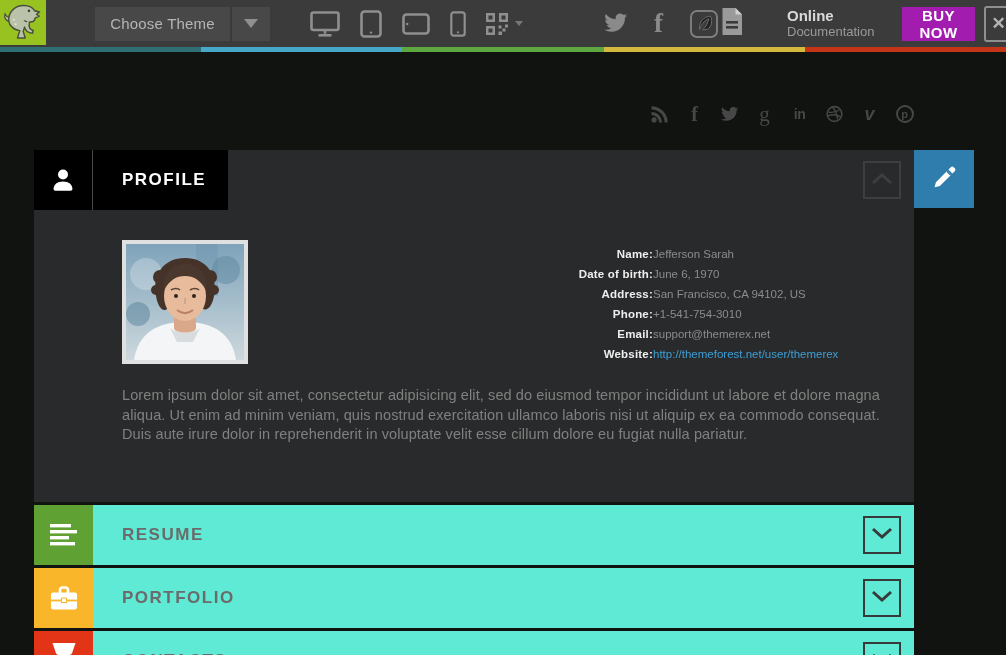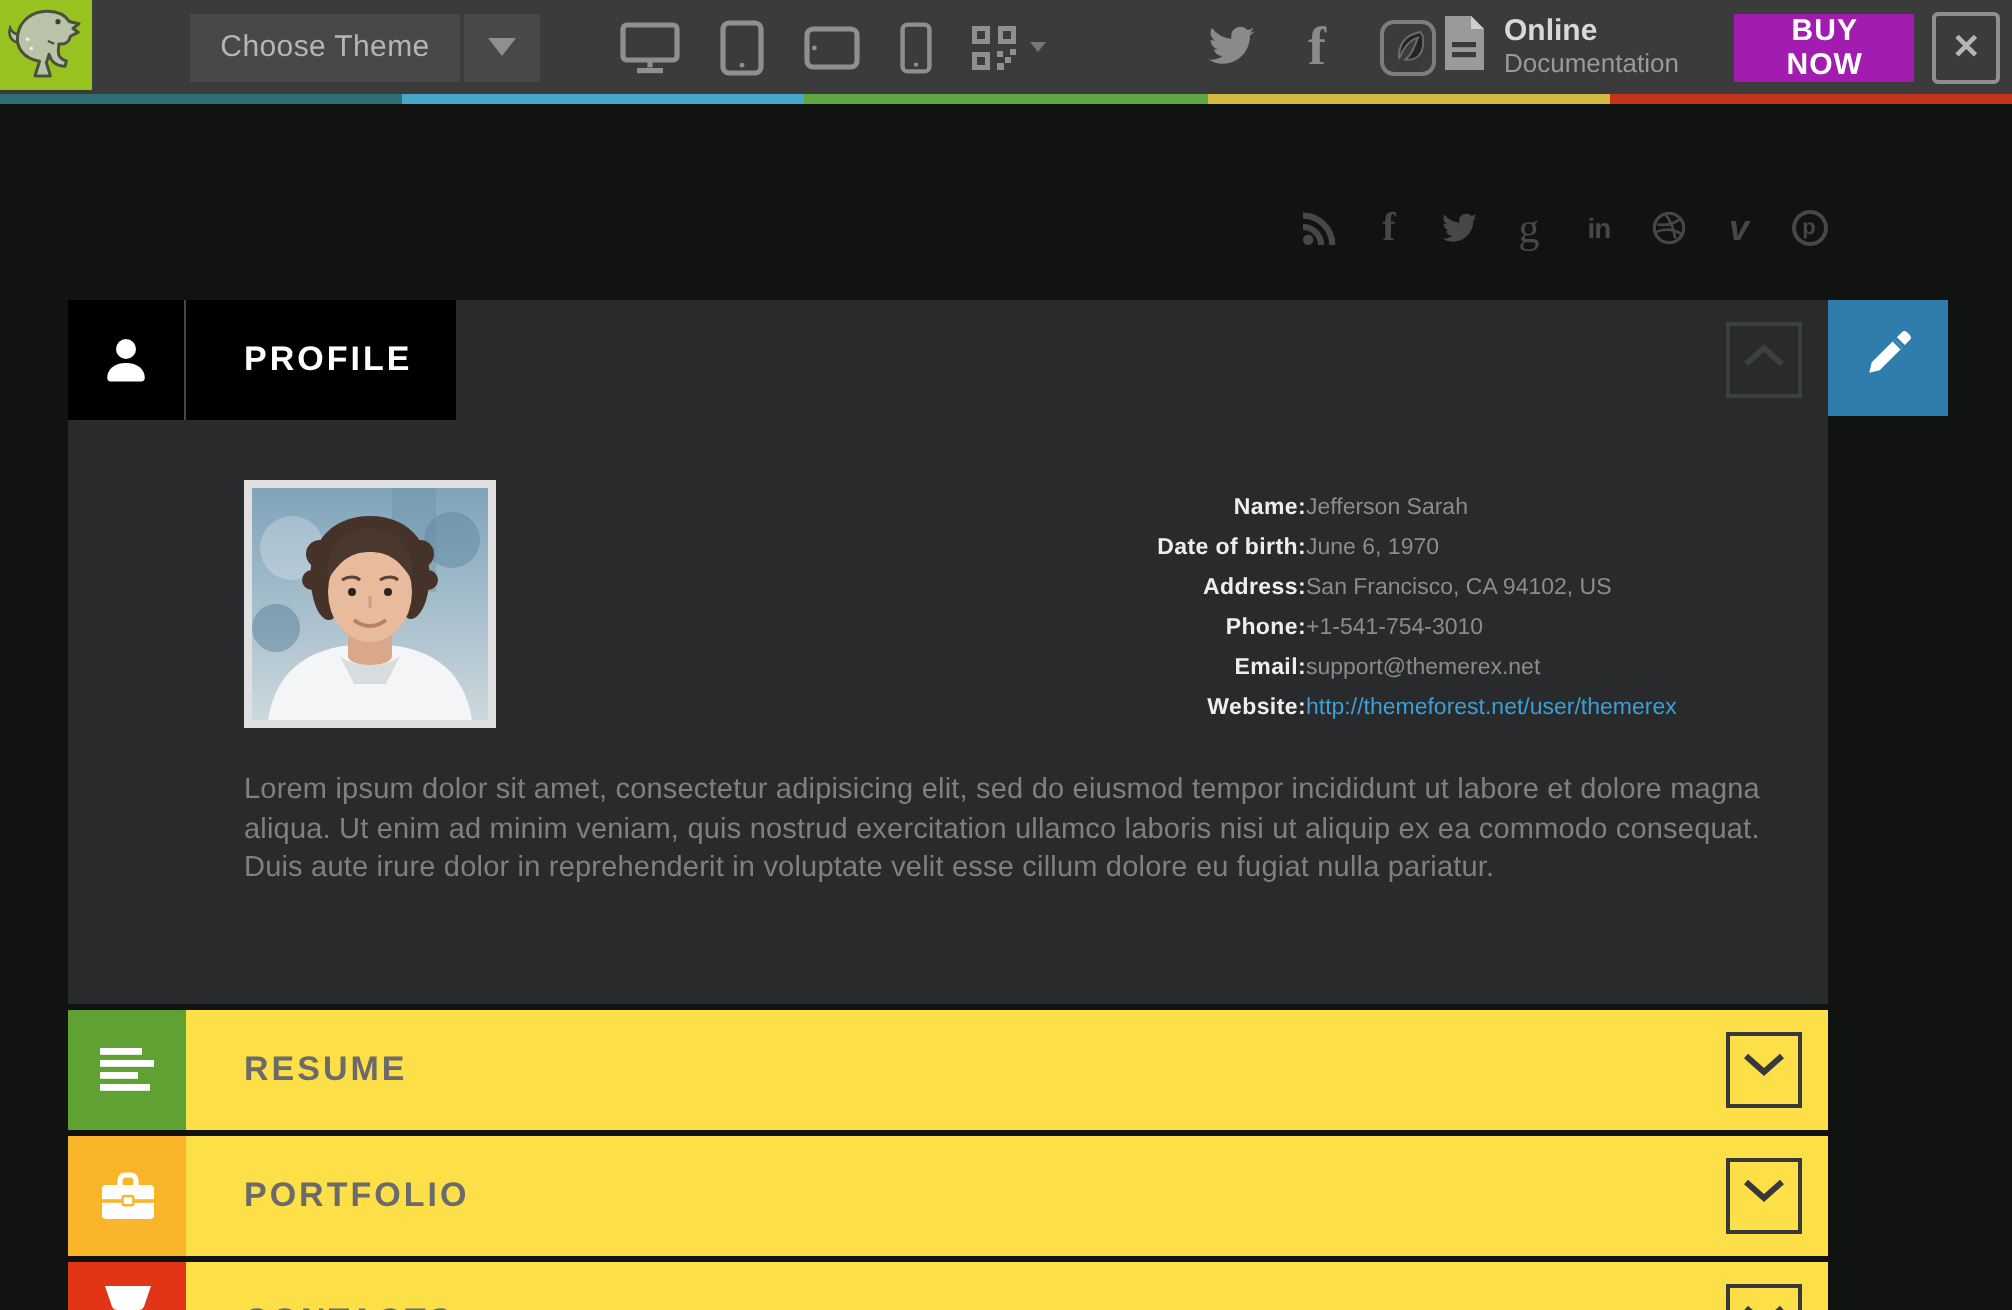--- a/index.html
+++ b/index.html
@@ -37,21 +37,21 @@
   }
   .devices { display:flex; align-items:center; margin-left:20px; color:#8f8f8f; }
   .devices .dev { margin-left:20px; display:flex; align-items:center; cursor:pointer; }
   .qr-caret {
     width:0; height:0; border-left:4px solid transparent; border-right:4px solid transparent;
     border-top:5px solid #777; margin-left:7px; cursor:pointer;
   }
   .tb-social { display:flex; align-items:center; margin-left:54px; color:#8a8a8a; }
   .tb-social .tsi { margin-left:26px; display:flex; align-items:center; cursor:pointer; }
   .fb-letter { font-family:"Liberation Serif", serif; font-weight:bold; font-size:27px; line-height:27px; color:#8a8a8a; }
-  .doc-group { margin-left:auto; display:flex; align-items:center; cursor:pointer; }
+  .doc-group { margin-left:auto; display:flex; align-items:center; cursor:pointer;gap:35px; }
   .doc-text { margin-left:9px; line-height:1.1; }
   .doc-title { font-size:15px; font-weight:bold; color:#d9d9d9; }
   .doc-sub { font-size:13px; color:#9a9a9a; }
   .buy-btn {
     margin-left:28px; height:34px; padding:0 17px; background:#7ca10b; color:#fff;
     font-size:15px; font-weight:bold; letter-spacing:0.5px; border:none;
     display:flex; align-items:center; cursor:pointer; font-family:inherit;
   }
   .close-btn {
     margin-left:9px; width:40px; height:36px; border:2px solid #8f8f8f; border-radius:3px;
@@ -134,21 +134,21 @@
     color:#808080; font-size:14.5px; line-height:19.5px; letter-spacing:0.1px;
   }
 
   
   .acc-row { display:flex; height:60px; margin-top:3px; cursor:pointer; }
   .acc-icon {
     width:59px; height:60px; flex:none; display:flex; align-items:center; justify-content:center;
   }
   .acc-icon.top-align { align-items:flex-start; }
   .acc-body {
-    flex:1; background:#fde047; display:flex; align-items:center;
+    flex:1; background:#5eead4; display:flex; align-items:center;
     padding-left:29px; position:relative;
   }
   .acc-label { color:#6b6b6b; font-size:17px; font-weight:bold; letter-spacing:1.5px; }
   .acc-body .collapse-box { border-color:#37393a; color:#37393a; }
 </style>
 </head>
 <body>
 
 <div class="toolbar">
   <div class="logo" style="background-color: rgb(152, 194, 32);">

